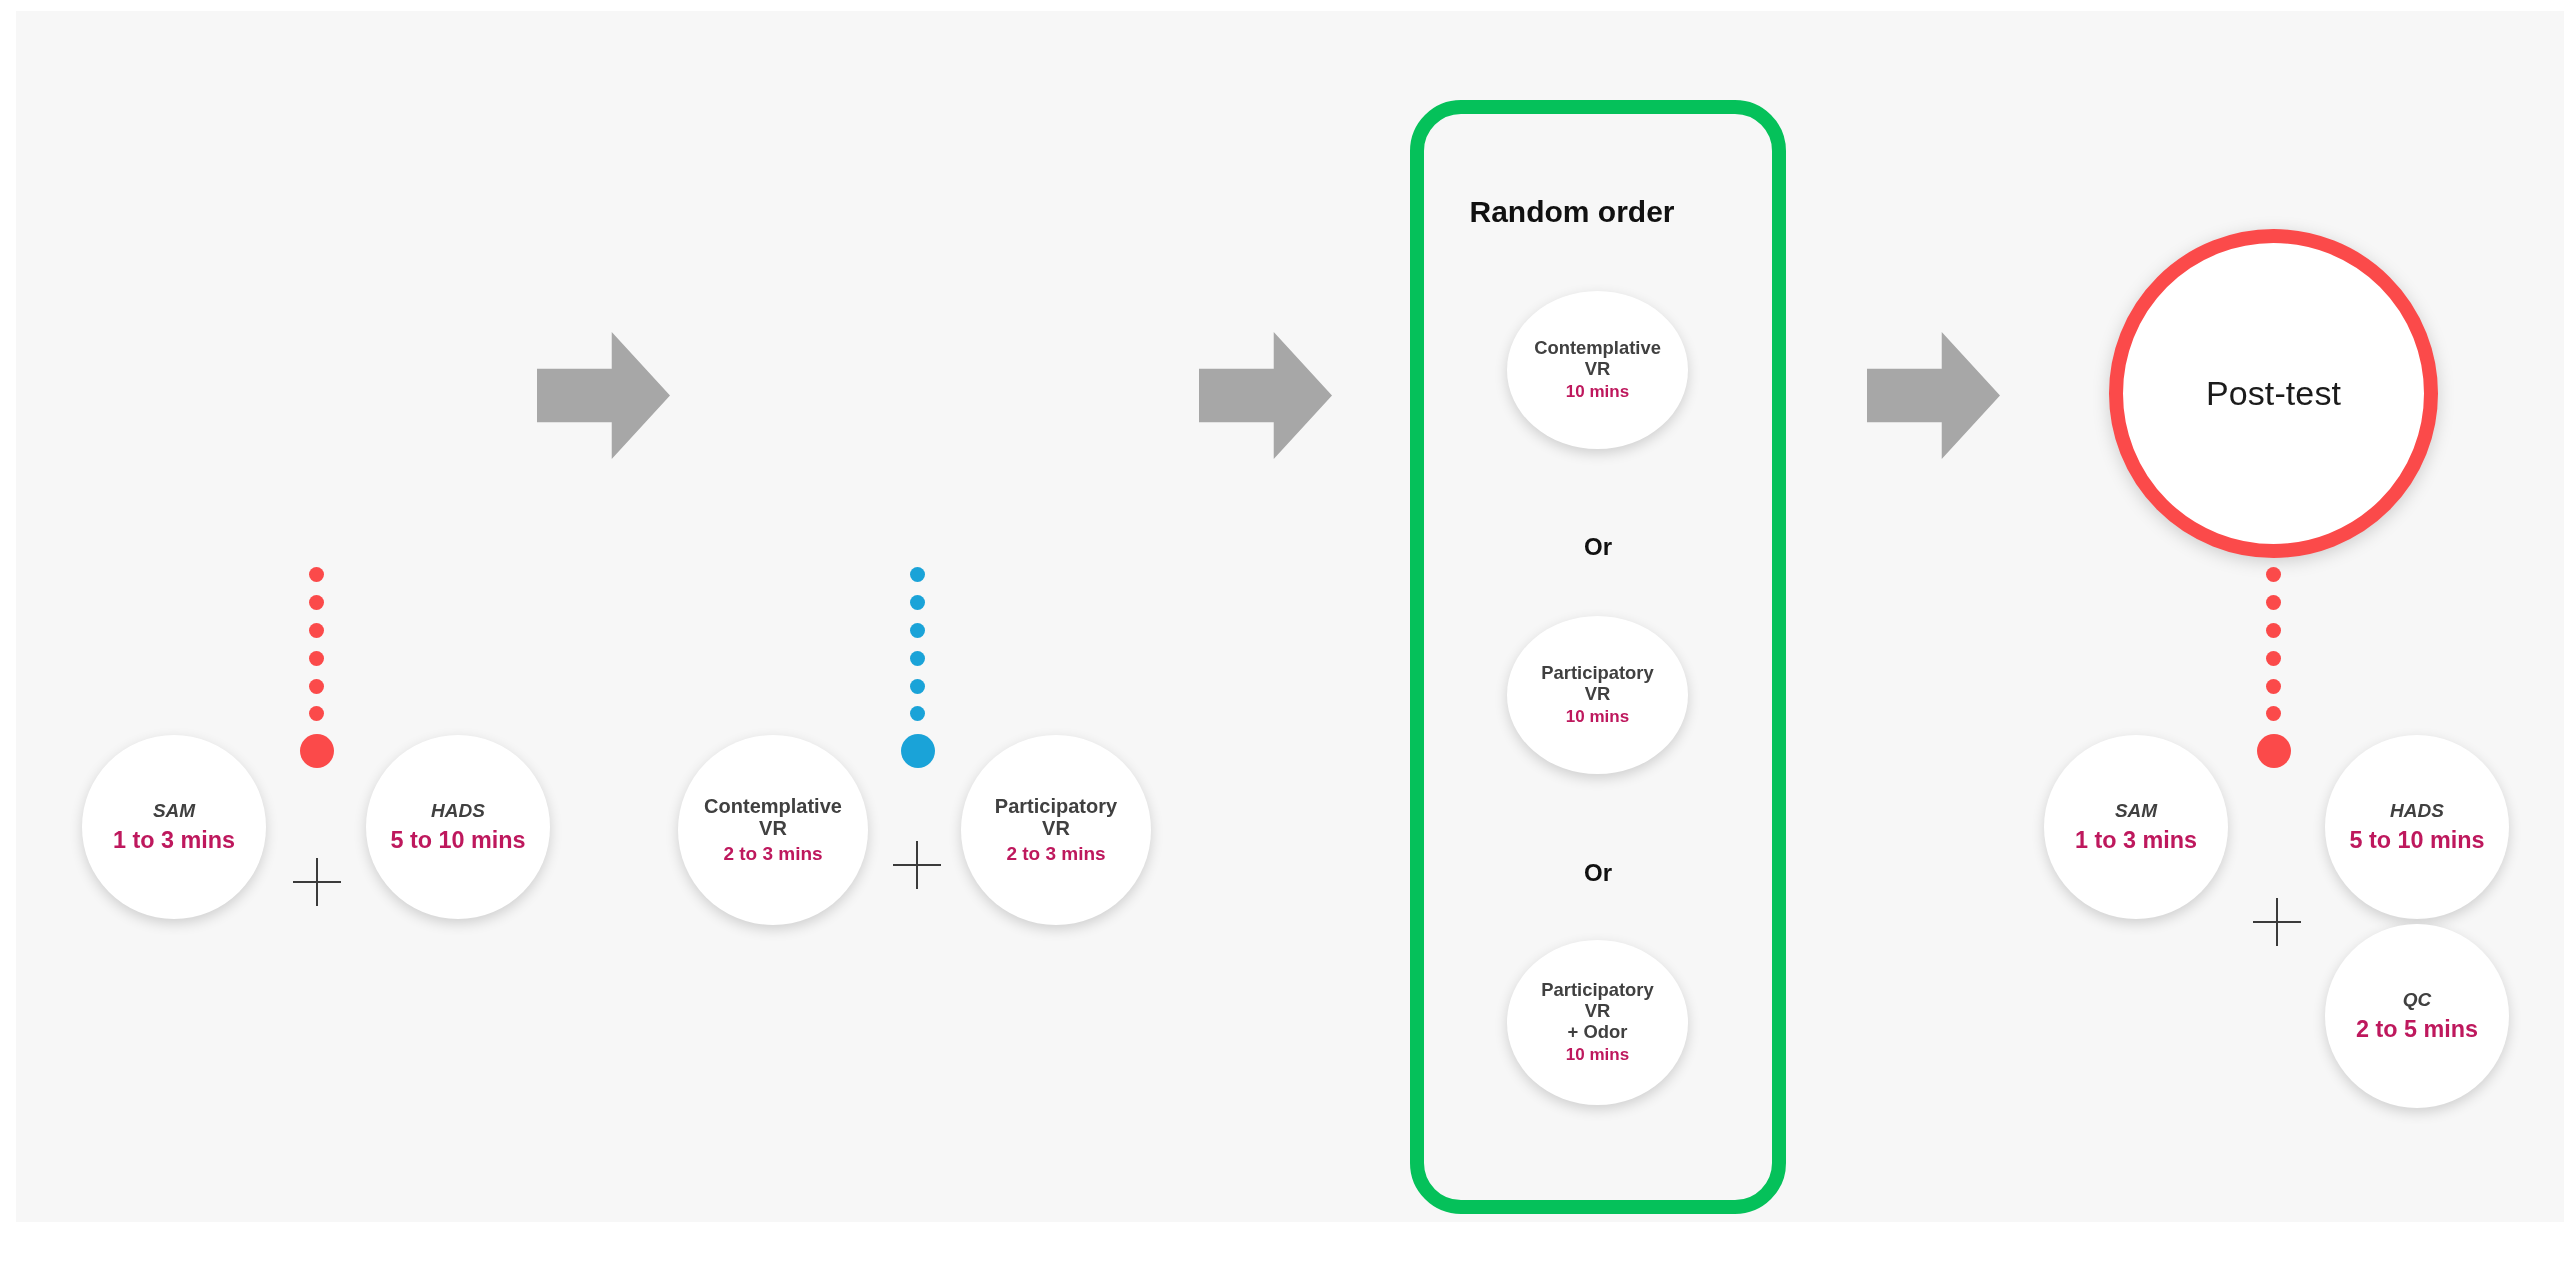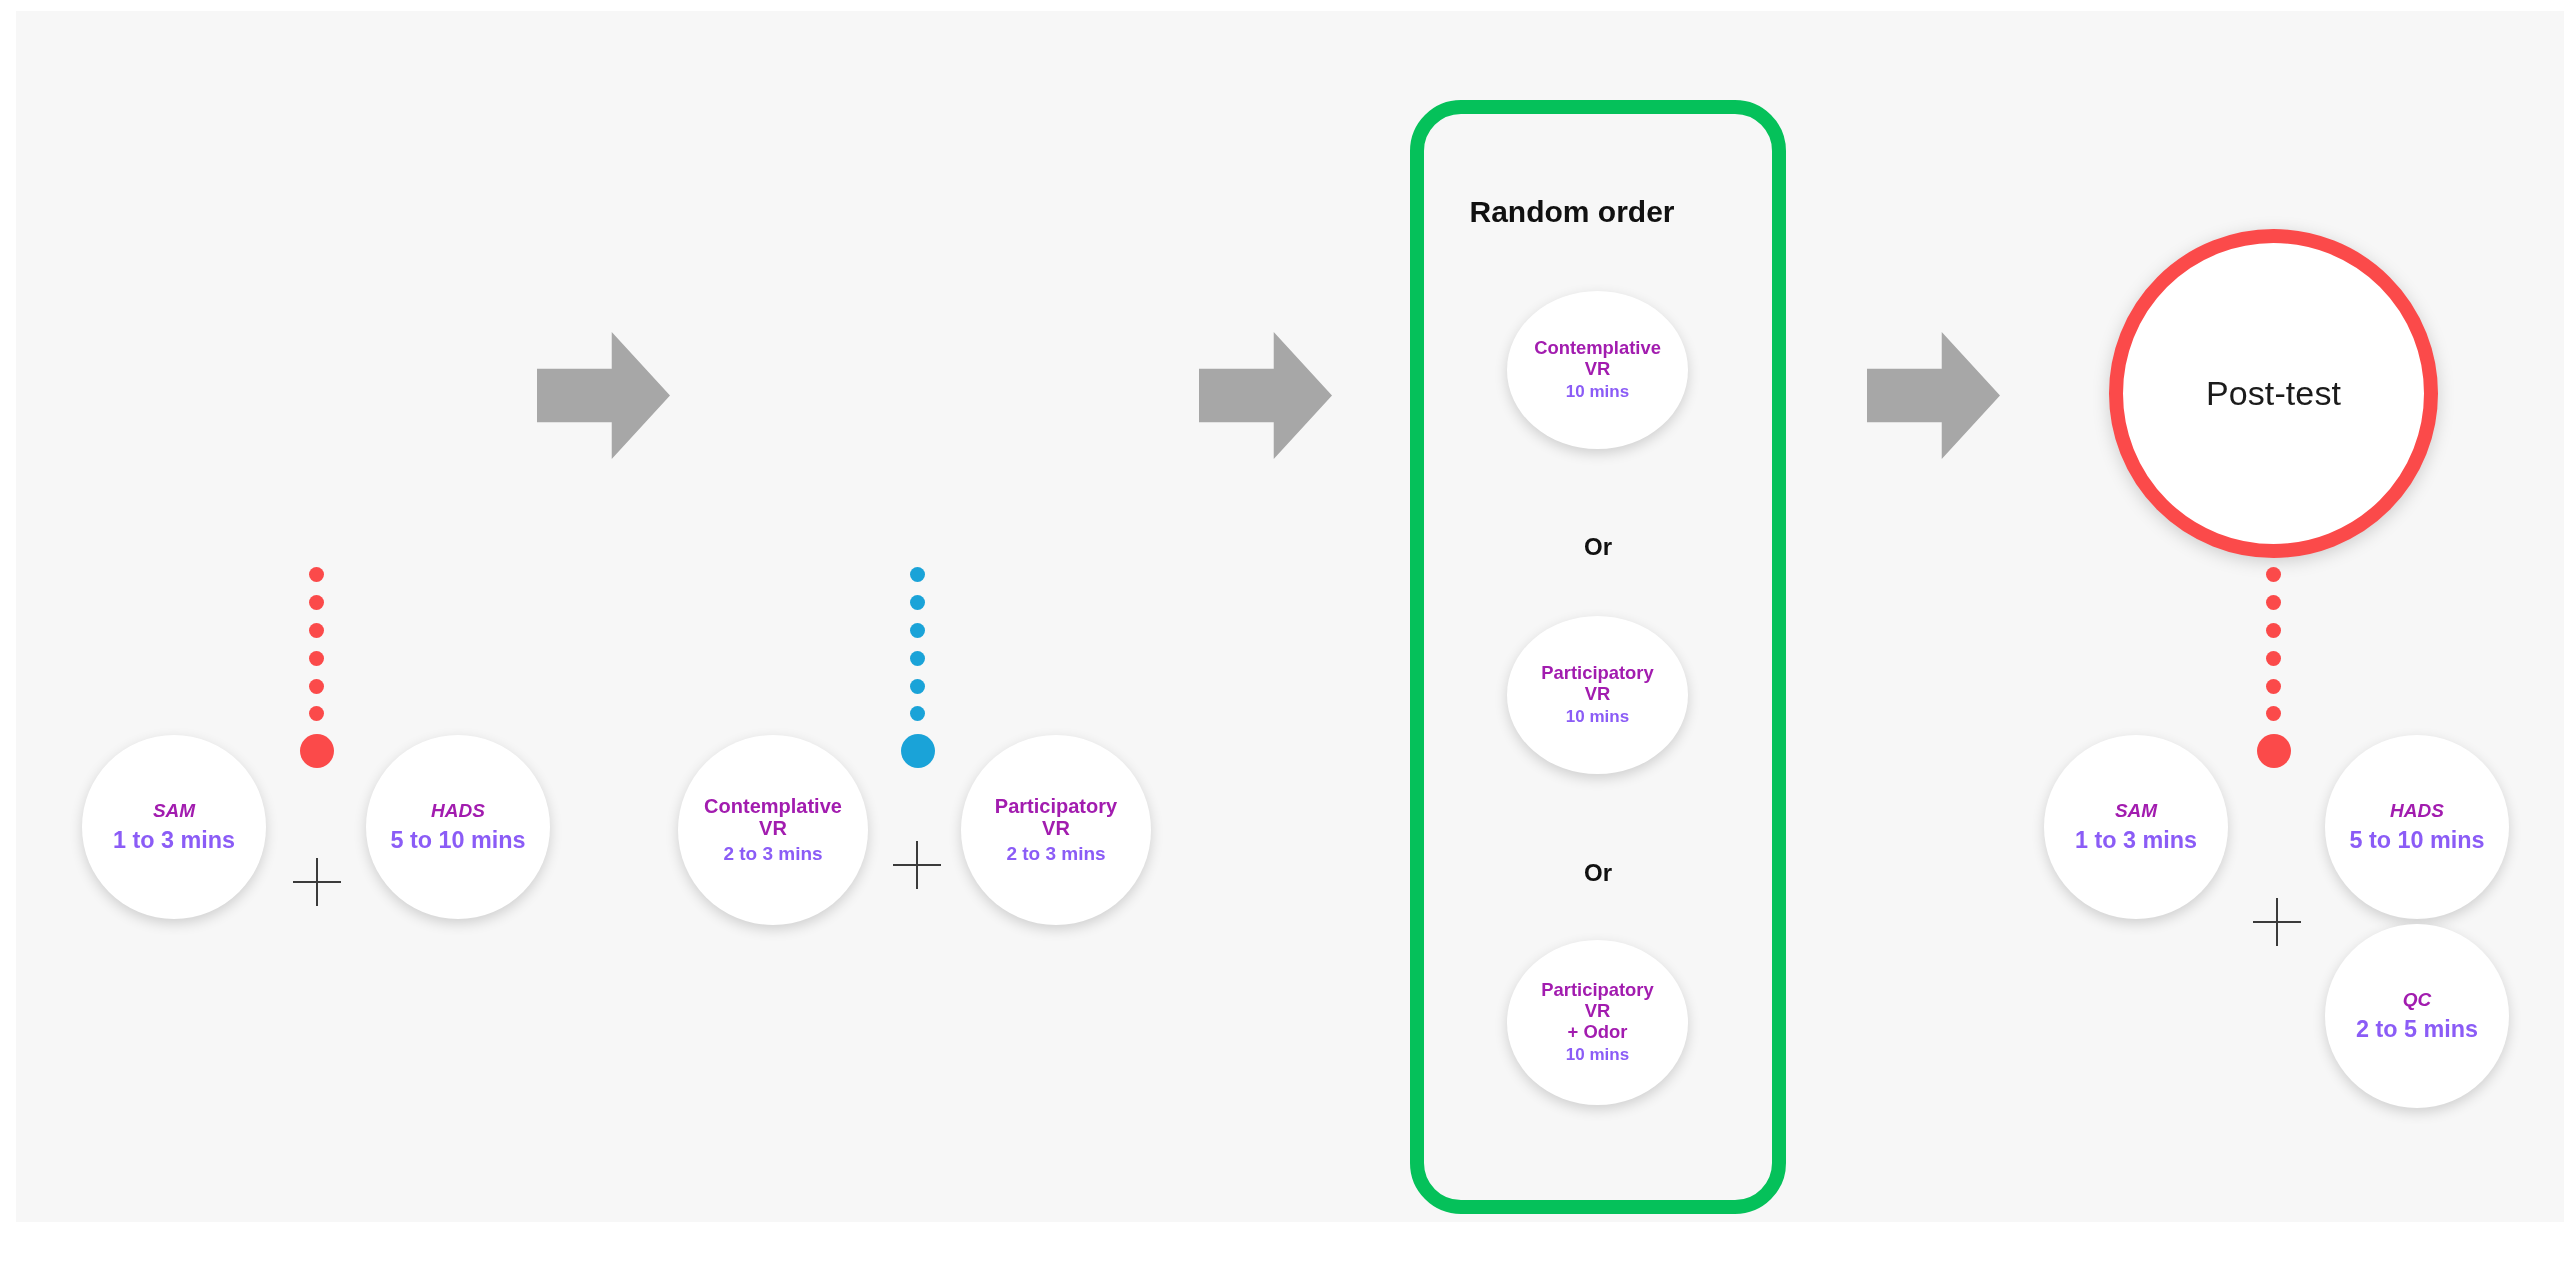--- a/index.html
+++ b/index.html
@@ -50,27 +50,27 @@
     flex-direction: column;
     align-items: center;
     justify-content: center;
     text-align: center;
     box-sizing: border-box;
     padding: 0 8.9px;
   }
   .bubble .b-title {
     font-weight: bold;
     font-style: italic;
-    color: #a21caf;
+    color: #404040;
     line-height: 1.12;
   }
   .bubble .b-title.upright { font-style: normal; }
   .bubble .b-sub {
     font-weight: bold;
-    color: #8b5cf6;
+    color: #be185d;
     line-height: 1.18;
   }
 
   
   .sz-lg .b-title { font-size: 19px; }
   .sz-lg .b-sub   { font-size: 23.4px; margin-top: 6px; }
   .sz-md .b-title { font-size: 20px; }
   .sz-md .b-sub   { font-size: 19px; margin-top: 3.2px; }
   .sz-sm .b-title { font-size: 18.4px; }
   .sz-sm .b-sub   { font-size: 17px; margin-top: 2.5px; }

